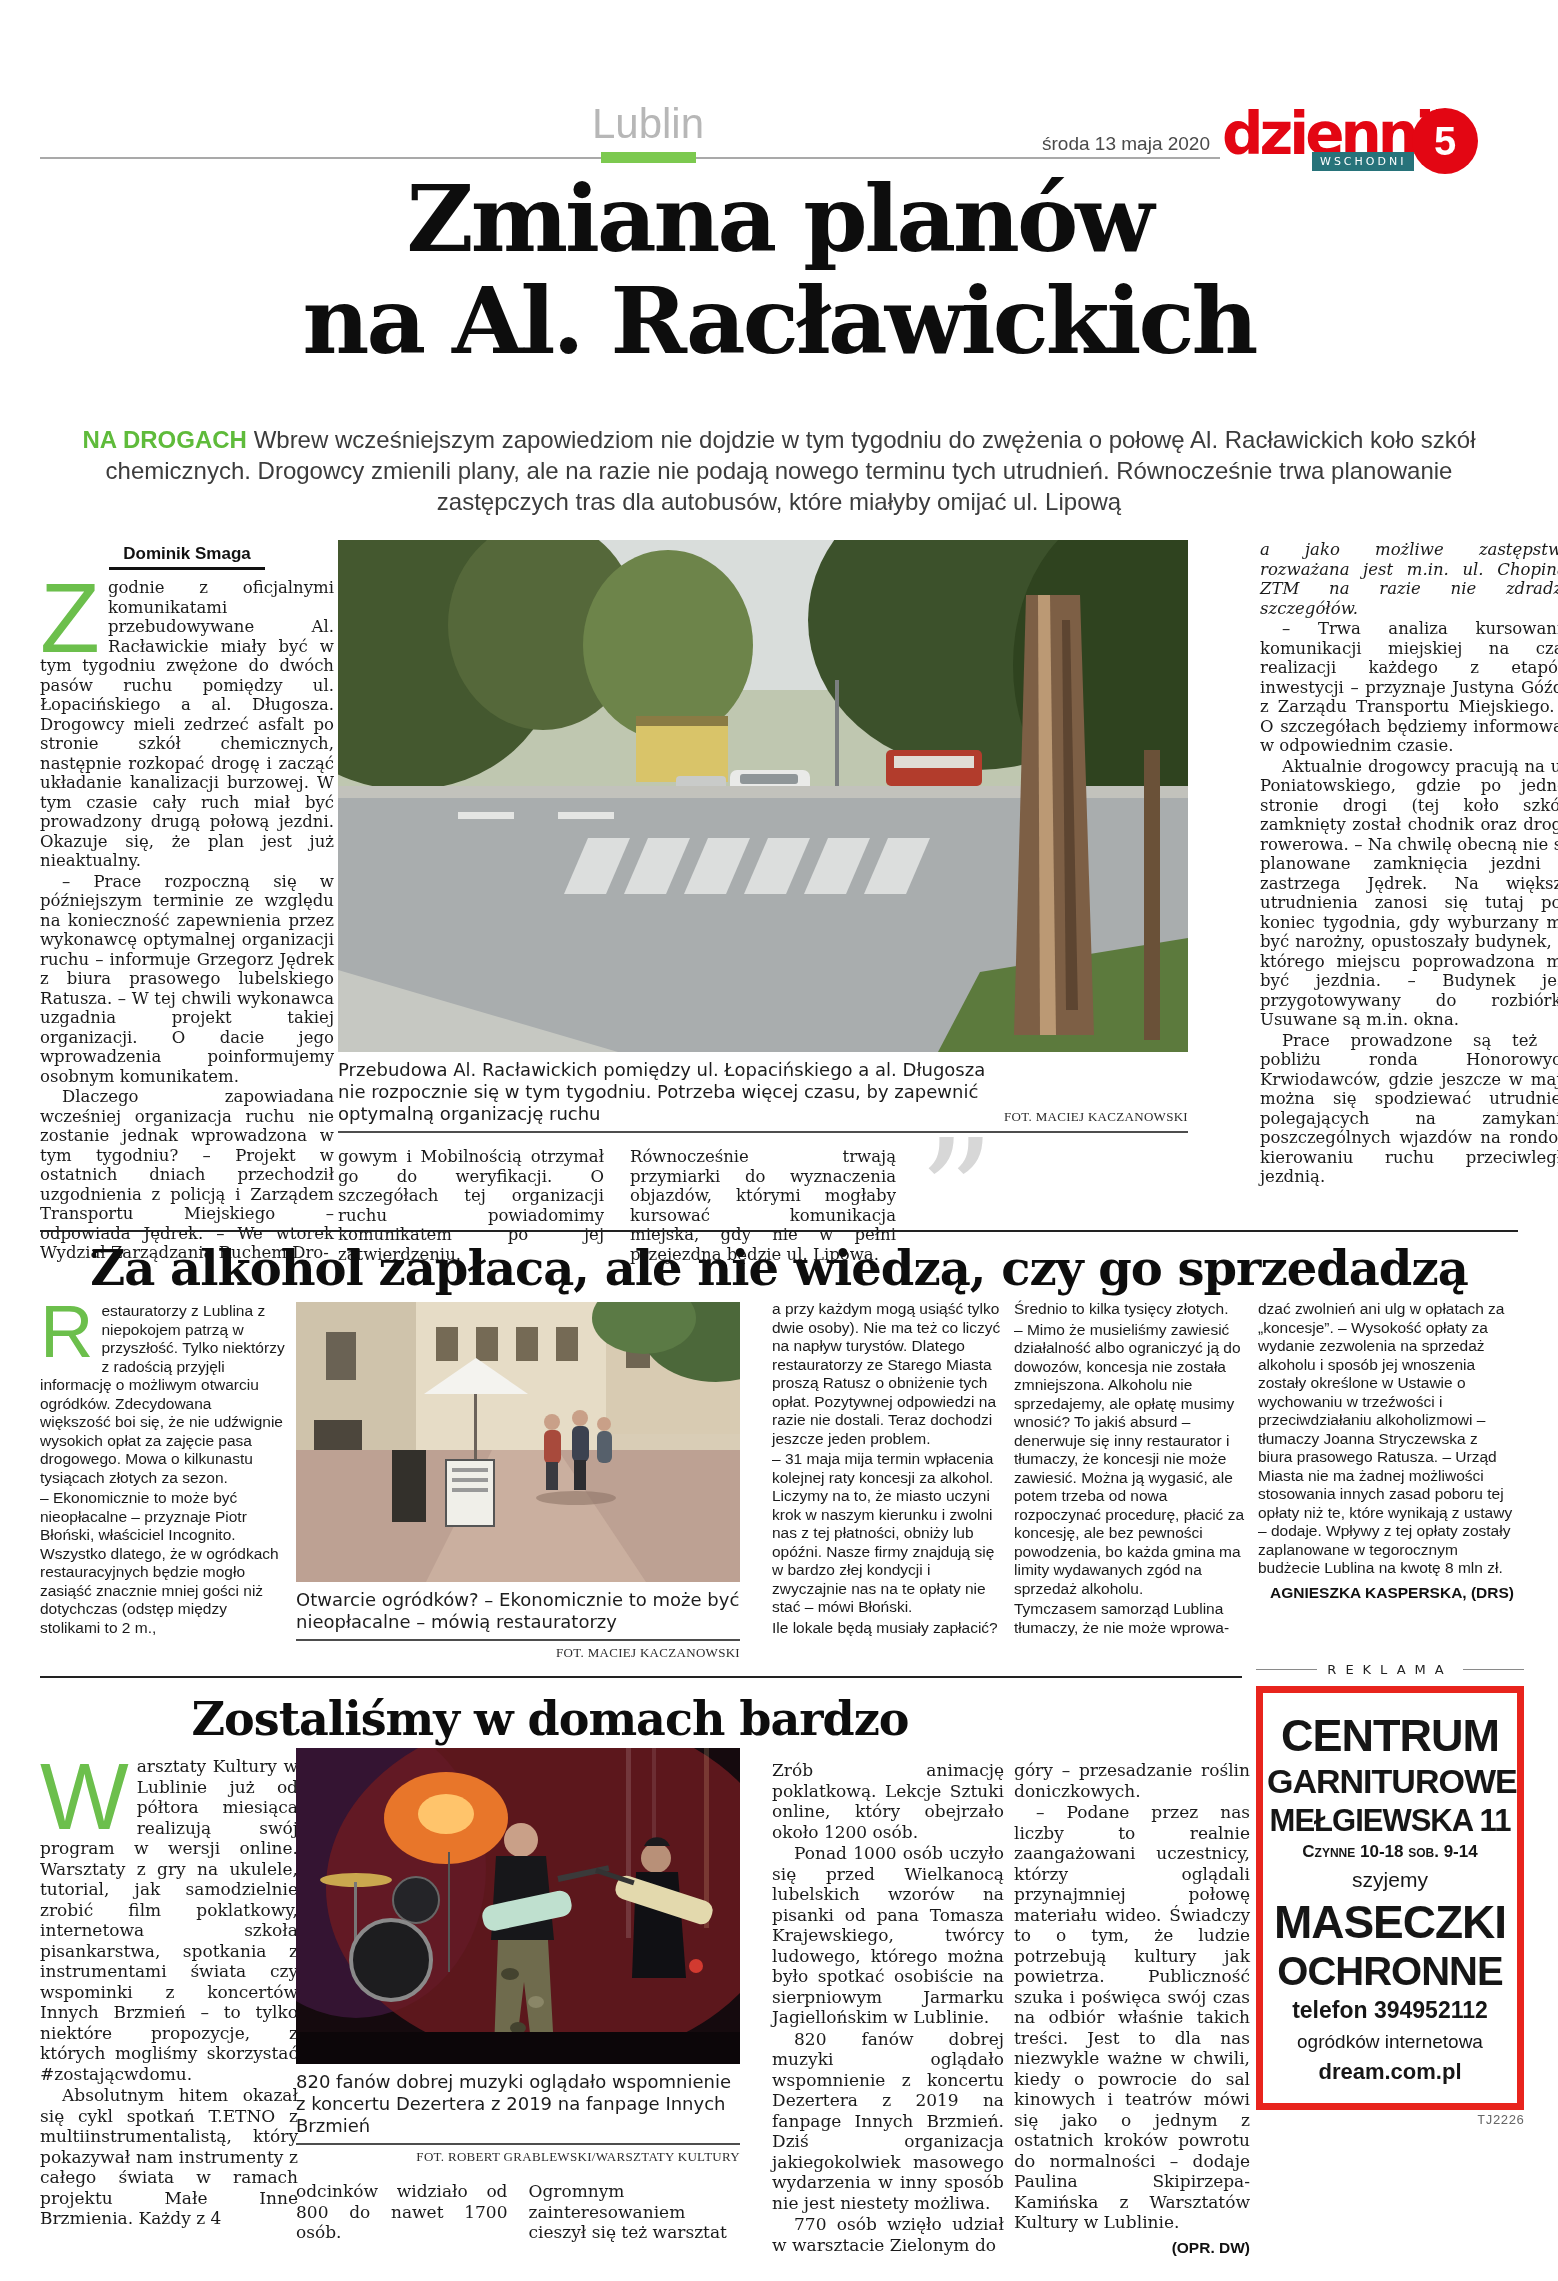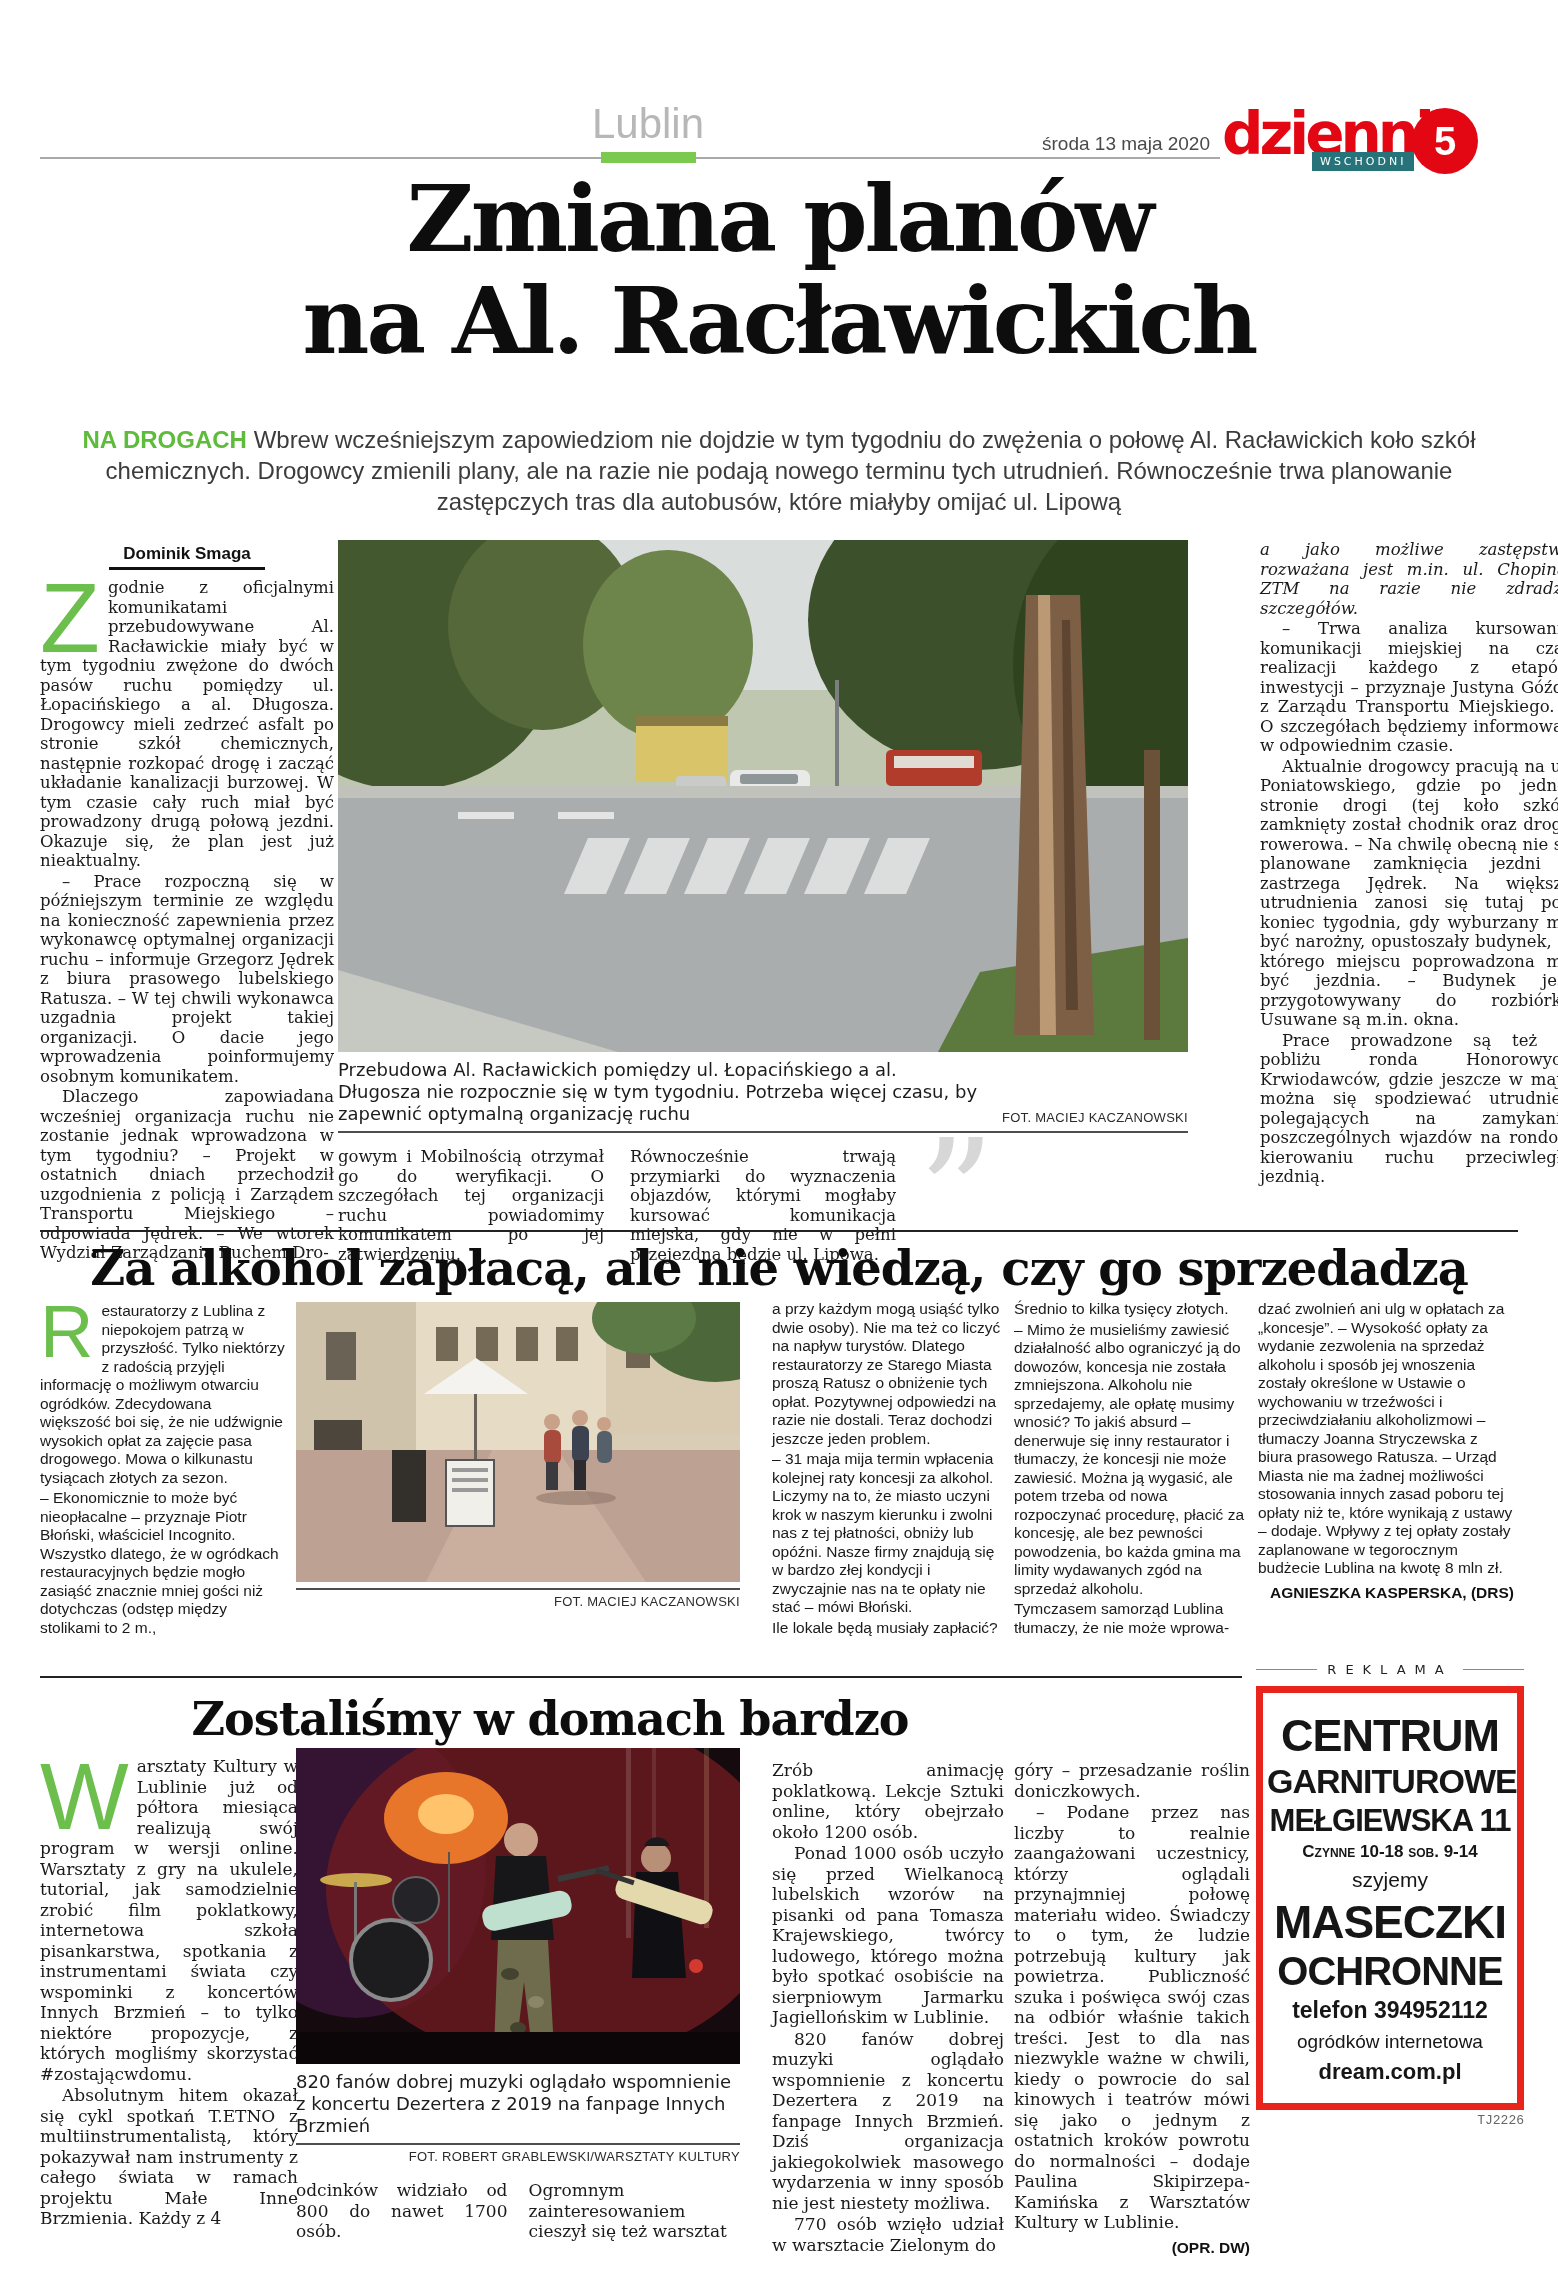--- a/index.html
+++ b/index.html
@@ -37,21 +37,21 @@
   .dc-w{font-size:94px;line-height:78px;}
   .byline-wrap{text-align:center;margin-bottom:8px;}
   .byline{display:inline-block;font-weight:bold;font-size:17px;padding:0 14px 3px 14px;border-bottom:3px solid #111;}
   
   .a1-col1{position:absolute;top:544px;left:40px;width:294px;}
   .a1-mid{position:absolute;top:540px;left:338px;width:850px;}
   .a1-right{position:absolute;top:540px;left:1260px;width:312px;}
   .photo-frame{display:block;}
   .caption-row{display:flex;justify-content:space-between;align-items:flex-end;gap:18px;margin-top:7px;}
   .caption{font-family:"DejaVu Sans",sans-serif;font-size:18px;line-height:22px;color:#1c1c1c;margin:0;}
-  .credit{font-family:Liberation Sans, sans-serif;font-size:13px;letter-spacing:.3px;color:#2b2b2b;white-space:nowrap;}
+  .credit{font-family:Liberation Serif, serif;font-size:13px;letter-spacing:.3px;color:#2b2b2b;white-space:nowrap;}
   .caption-rule{border:0;border-top:2px solid #4d4d4d;margin:6px 0 0 0;}
   .a1-subrow{display:flex;gap:26px;margin-top:14px;}
   .a1-sub{width:266px;}
   .pullquote{position:relative;width:262px;padding-left:36px;box-sizing:border-box;}
   .pq-glyph{position:absolute;left:-4px;top:-28px;font-family:"DejaVu Serif",serif;font-size:150px;
         line-height:1;color:#d7d7d7;}
   .green-italic{position:relative;font-family:"Liberation Sans",sans-serif;font-style:italic;
         color:#5cbc41;font-size:24px;line-height:31px;margin:0 0 10px 0;}
   
   .divider1{position:absolute;top:1230px;left:40px;width:1478px;border-top:2px solid #222;}
@@ -217,20 +217,21 @@
       <circle cx="256" cy="120" r="8" fill="#c9a088"></circle>
       <rect x="248" y="128" width="17" height="34" rx="6" fill="#a84a3c"></rect>
       <rect x="250" y="160" width="12" height="28" fill="#3a3a40"></rect>
       <circle cx="284" cy="116" r="8" fill="#c9a088"></circle>
       <rect x="276" y="124" width="17" height="36" rx="6" fill="#3c4250"></rect>
       <rect x="278" y="158" width="12" height="30" fill="#2c2c30"></rect>
       <circle cx="308" cy="122" r="7" fill="#c9a088"></circle>
       <rect x="301" y="129" width="15" height="32" rx="6" fill="#56606b"></rect>
       <ellipse cx="280" cy="196" rx="40" ry="7" fill="#8e7467" opacity="0.6"></ellipse>
     </svg>
+    <p class="caption" style="margin-top:7px">Otwarcie ogródków? – Ekonomicznie to może być nieopłacalne – mówią restauratorzy</p>
     <hr class="caption-rule">
     <div class="credit" style="text-align:right;margin-top:4px">FOT. MACIEJ KACZANOWSKI</div>
   </div>
 
   <div class="a2-c2 sans">
     <p>a przy każdym mogą usiąść tylko dwie osoby). Nie ma też co liczyć na napływ turystów. Dlatego restauratorzy ze Starego Miasta proszą Ratusz o obniżenie tych opłat. Pozytywnej odpowiedzi na razie nie dostali. Teraz dochodzi jeszcze jeden problem.</p>
     <p>– 31 maja mija termin wpłacenia kolejnej raty koncesji za alkohol. Liczymy na to, że miasto uczyni krok w naszym kierunku i zwolni nas z tej płatności, obniży lub opóźni. Nasze firmy znajdują się w bardzo złej kondycji i zwyczajnie nas na te opłaty nie stać – mówi Błoński.</p>
     <p>Ile lokale będą musiały zapłacić?</p>
   </div>
   <div class="a2-c3 sans">

